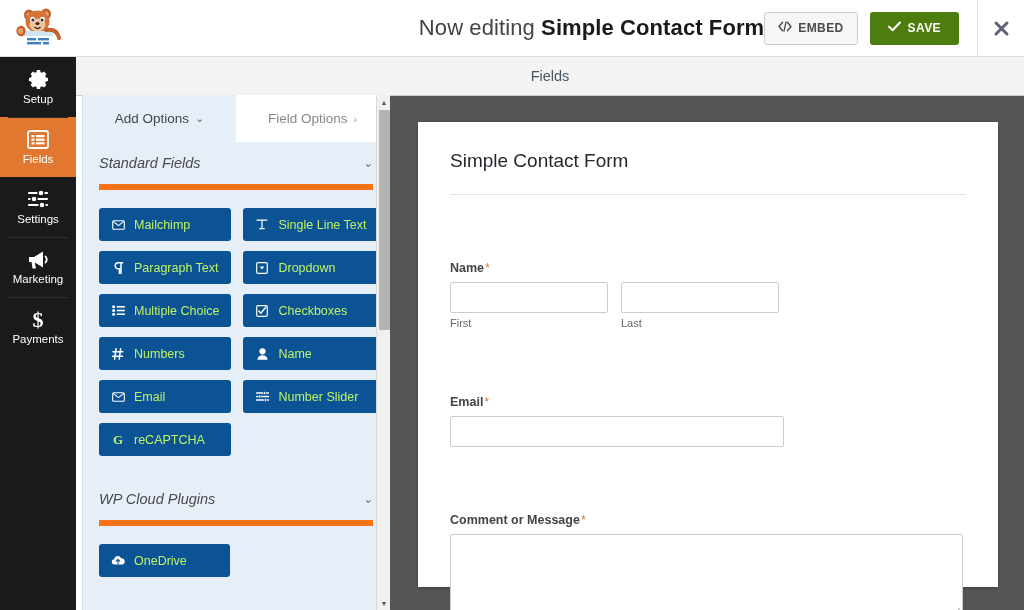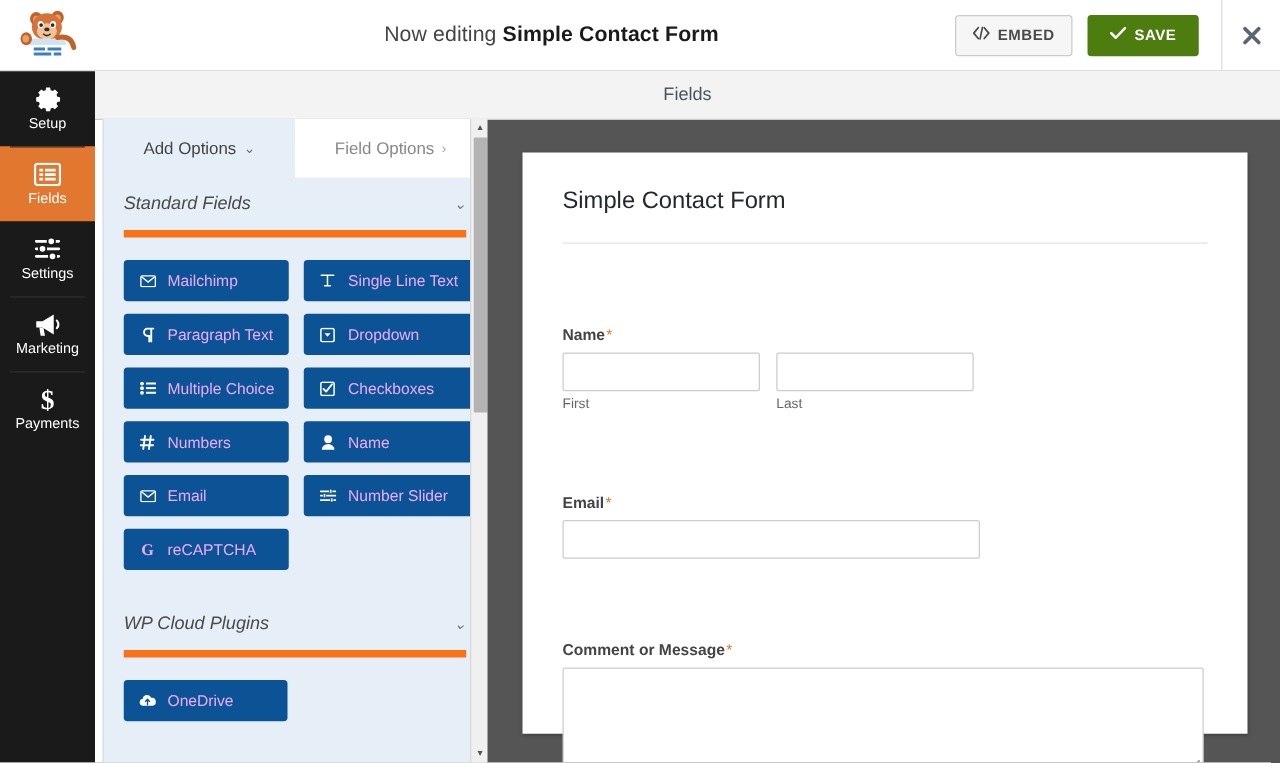--- a/index.html
+++ b/index.html
@@ -20,22 +20,22 @@
   }
   .mascot {
     width: 78px; height: 57px;
     display: flex; align-items: center; justify-content: center;
     flex: none;
   }
   .mascot svg { display: block; }
 
   .topbar-title {
     flex: 1;
-    text-align: center;
-    font-size: 17px;
+    text-align: right;
+    font-size: 22px;
     color: #444444;
     letter-spacing: .1px;
     padding-left: 40px;
   }
   .topbar-title b { color: #1a1a1a; font-weight: bold; }
 
   .topbar-actions {
     display: flex; align-items: center; gap: 12px;
     padding-right: 12px; flex: none;
   }
@@ -120,21 +120,21 @@
 
   .field-grid {
     display: grid; grid-template-columns: 1fr 1fr;
     gap: 10px 12px;
     padding-top: 18px;
   }
   .field-btn {
     display: flex; align-items: center; gap: 9px;
     height: 33px; padding: 0 12px;
     background: #0b5394; border-radius: 3px;
-    color: #f0abfc; font-size: 12.5px;
+    color: #bef264; font-size: 12.5px;
     cursor: pointer;
     white-space: nowrap;
   }
   .field-btn .fi { width: 14px; display:flex; align-items:center; justify-content:center; flex:none; }
   .field-btn .fi svg { display: block; }
   .field-btn .fi .glyph { font-size: 13px; font-weight: bold; line-height: 1; }
 
   
   .panel-sb {
     position: absolute; top: 95px; left: 376px;

